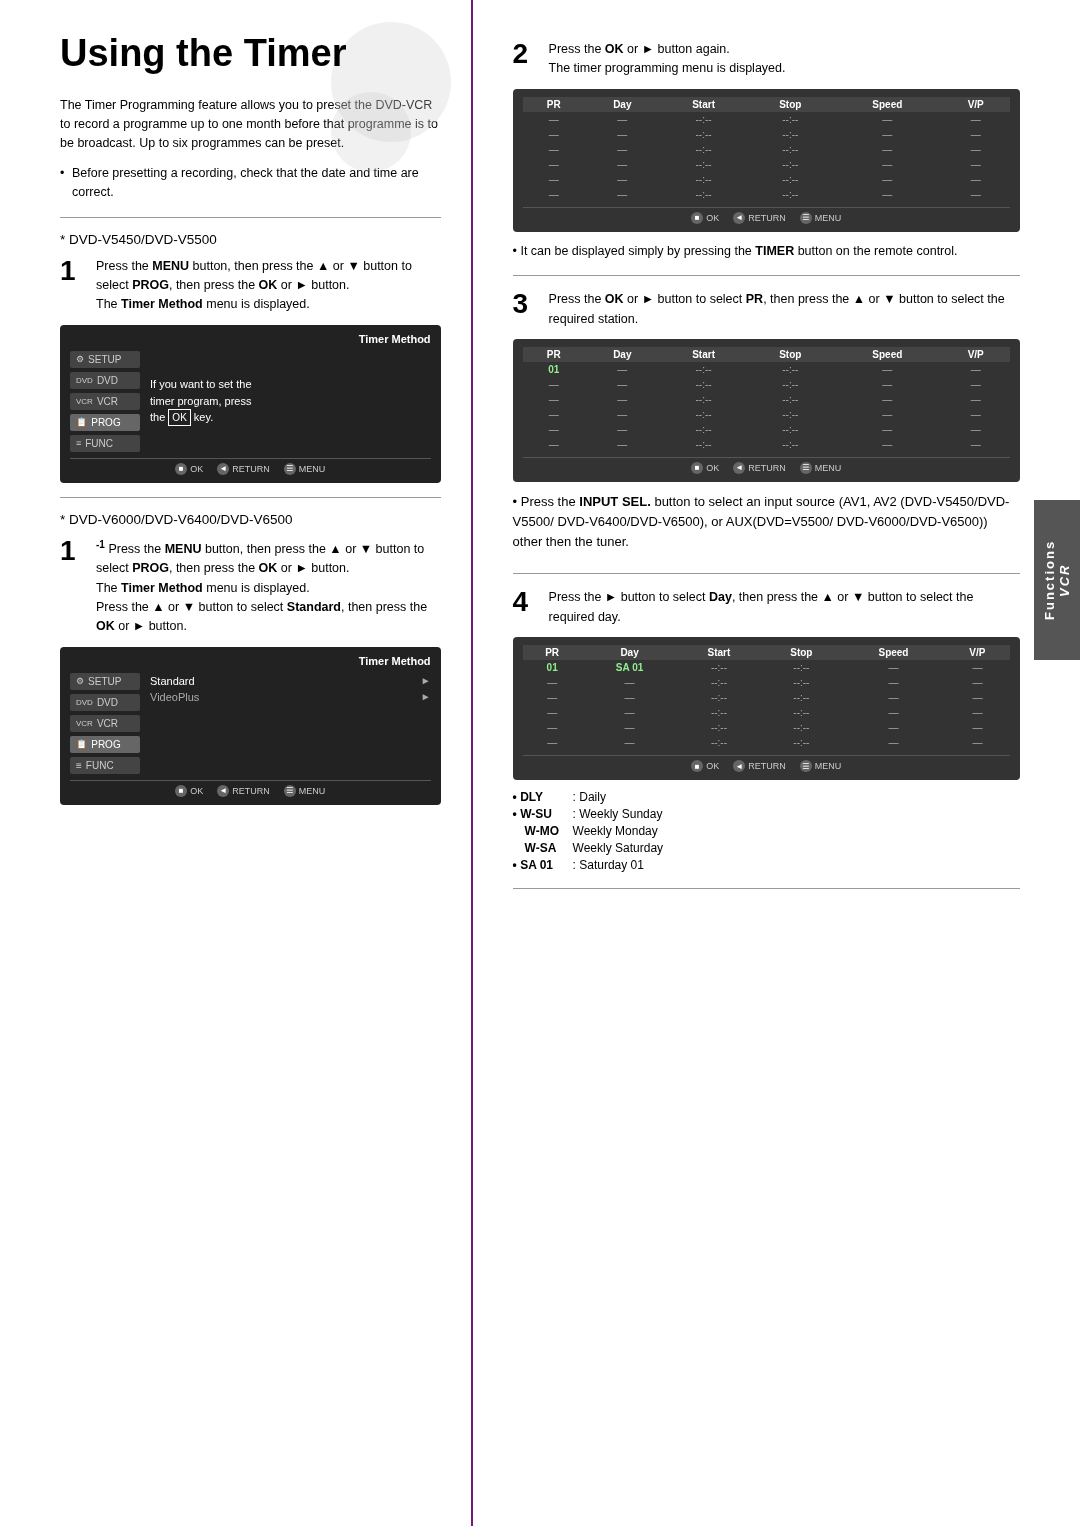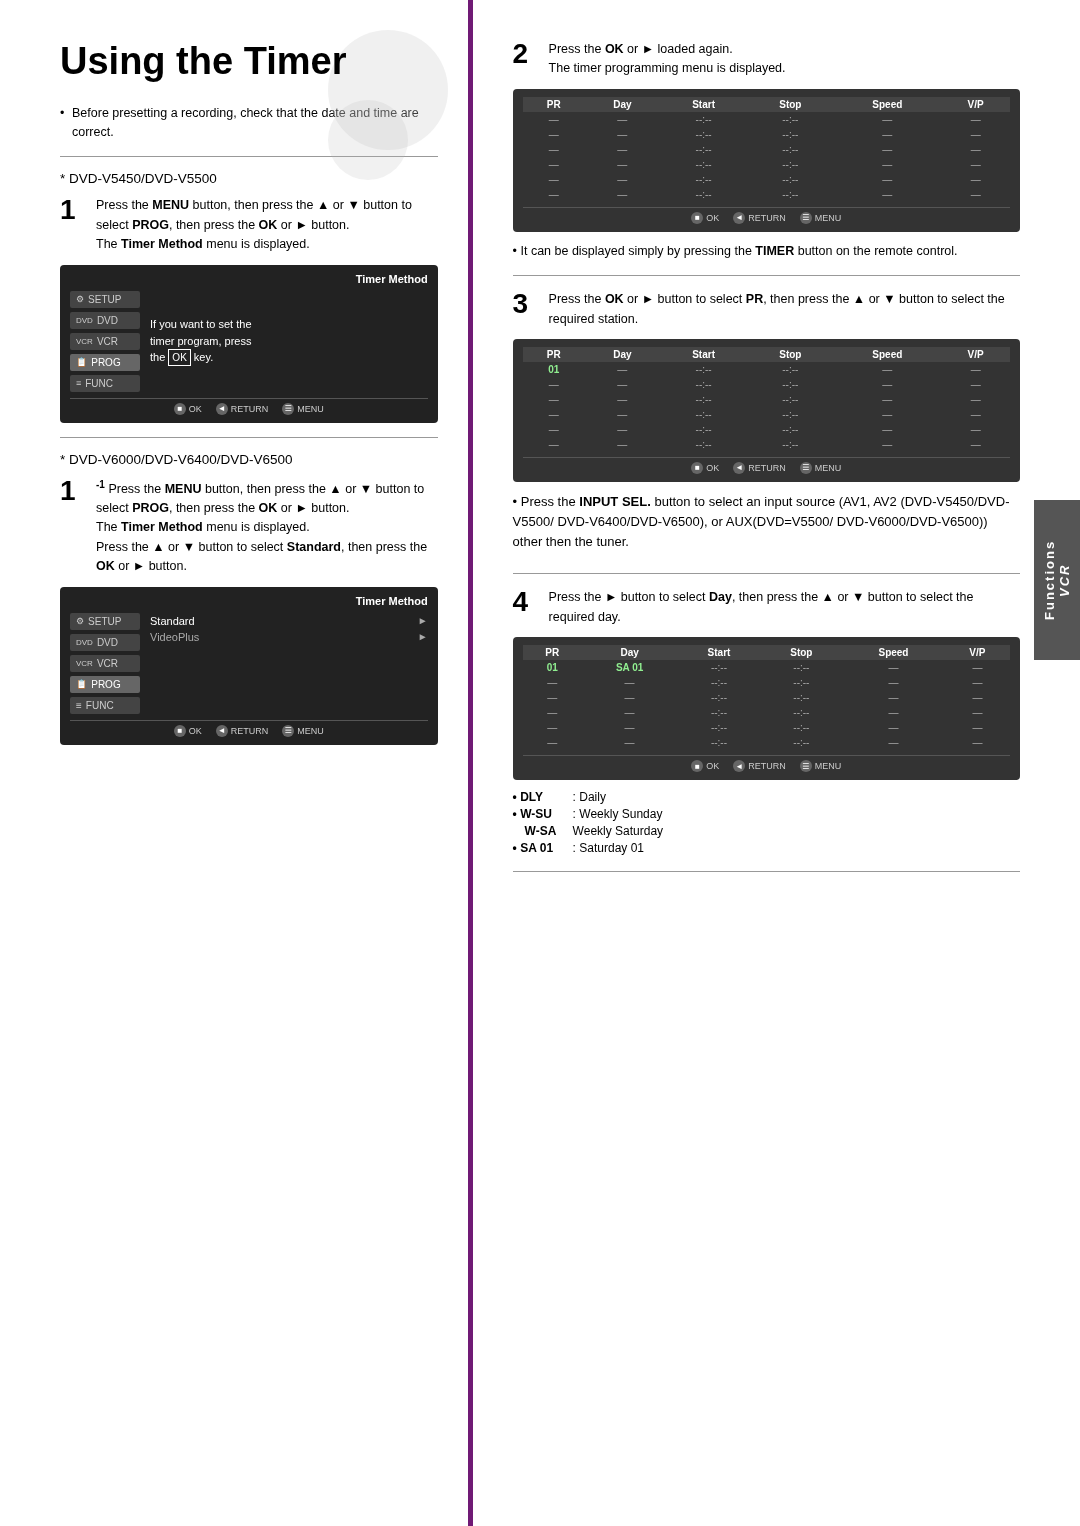--- a/index.html
+++ b/index.html
@@ -13,22 +13,22 @@
       position: relative;
     }
     .page {
       display: flex;
       width: 1080px;
       min-height: 1526px;
     }
     
     .left-col {
       width: 482px;
-      padding: 40px 30px 40px 60px;
-      border-right: 5px solid #701a75;
+      padding: 32px 30px 40px 60px;
+      border-right: 2px solid #701a75;
       position: relative;
     }
     
     .right-col {
       width: 620px;
       padding: 40px 60px 40px 40px;
       position: relative;
     }
     
     .page-title {
@@ -299,20 +299,21 @@
   <div class="left-col">
 
     <div style="position:relative; margin-bottom: 20px;">
       <div class="title-circle"></div>
       <div class="title-circle2"></div>
       <h1 class="page-title">
         <span>Using the Timer</span><br>
       </h1>
     </div>
 
+    <p class="desc-text">The Timer Programming feature allows you to preset the DVD-VCR to record a programme up to one month before that programme is to be broadcast. Up to six programmes can be preset.</p>
     <p class="bullet-item">Before presetting a recording, check that the date and time are correct.</p>
 
     <hr class="section-divider">
 
     <p class="section-heading">* DVD-V5450/DVD-V5500</p>
 
     <div class="step-container">
       <span class="step-num">1</span>
       <div class="step-content">
         <span>Press the </span><strong>MENU</strong><span> button, then press the ▲ or ▼ button to select </span><strong>PROG</strong><span>, then press the </span><strong>OK</strong><span> or ► button.</span>
@@ -443,21 +444,21 @@
   <div class="right-col" style="position:relative;">
 
     <div style="position:absolute; right:-2px; top: 38%; transform:translateY(-50%); background:#555; color:#fff; writing-mode:vertical-lr; transform:rotate(180deg) translateY(50%); padding:14px 8px; font-size:13px; font-weight:bold; letter-spacing:2px; z-index:10; display:flex; flex-direction:column; align-items:center; justify-content:center; height:160px; right:0;">
       <span style="font-style:italic;">VCR</span>
         <span>Functions</span>
     </div>
 
     <div class="step-container">
       <span class="right-step-num">2</span>
       <div class="step-content">
-        <span>Press the </span><strong>OK</strong><span> or ► loaded again.</span>
+        <span>Press the </span><strong>OK</strong><span> or ► button again.</span>
         <br>
         <span>The timer programming menu is displayed.</span>
       </div>
     </div>
 
     <div class="pr-table-box">
       <table class="pr-table">
         <thead>
           <tr>
             <th>PR</th>
@@ -722,20 +723,24 @@
     <div class="day-legend">
       <div class="day-legend-row">
         <span class="day-code">• <strong>DLY</strong></span>
         <span class="day-desc">: Daily</span>
       </div>
       <div class="day-legend-row">
         <span class="day-code">• <strong>W-SU</strong></span>
         <span class="day-desc">: Weekly Sunday</span>
       </div>
       <div class="day-legend-row">
+        <span class="day-code" style="padding-left:12px;"><strong>W-MO</strong></span>
+        <span class="day-desc">Weekly Monday</span>
+      </div>
+      <div class="day-legend-row">
         <span class="day-code" style="padding-left:12px;"><strong>W-SA</strong></span>
         <span class="day-desc">Weekly Saturday</span>
       </div>
       <div class="day-legend-row">
         <span class="day-code">• <strong>SA 01</strong></span>
         <span class="day-desc">: Saturday 01</span>
       </div>
     </div>
 
     <hr class="section-divider" style="margin-top:16px;">

